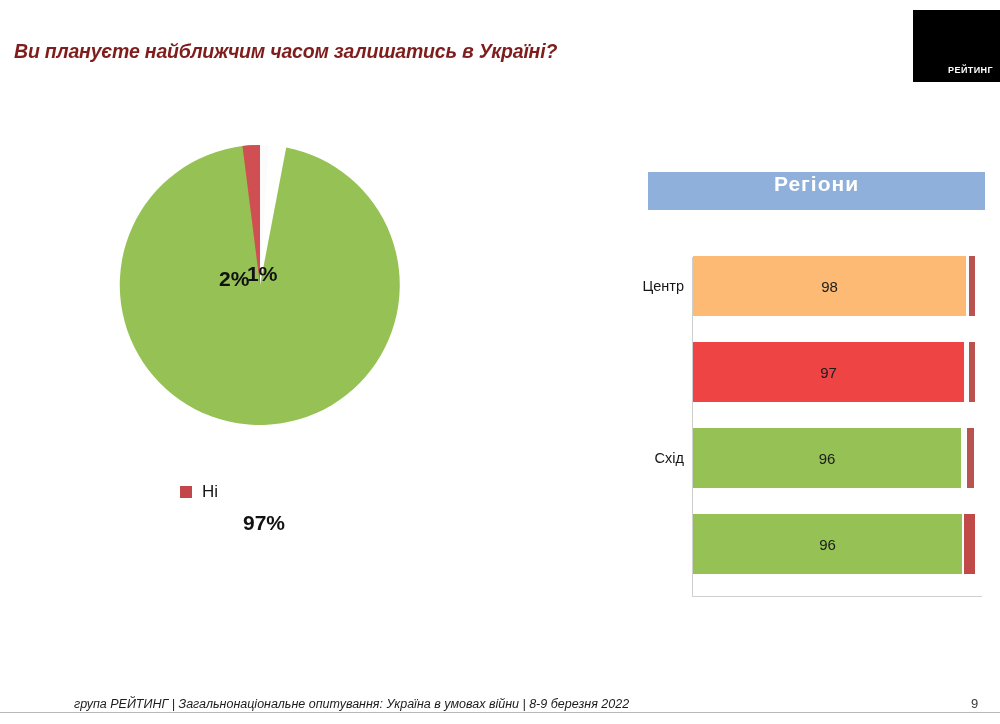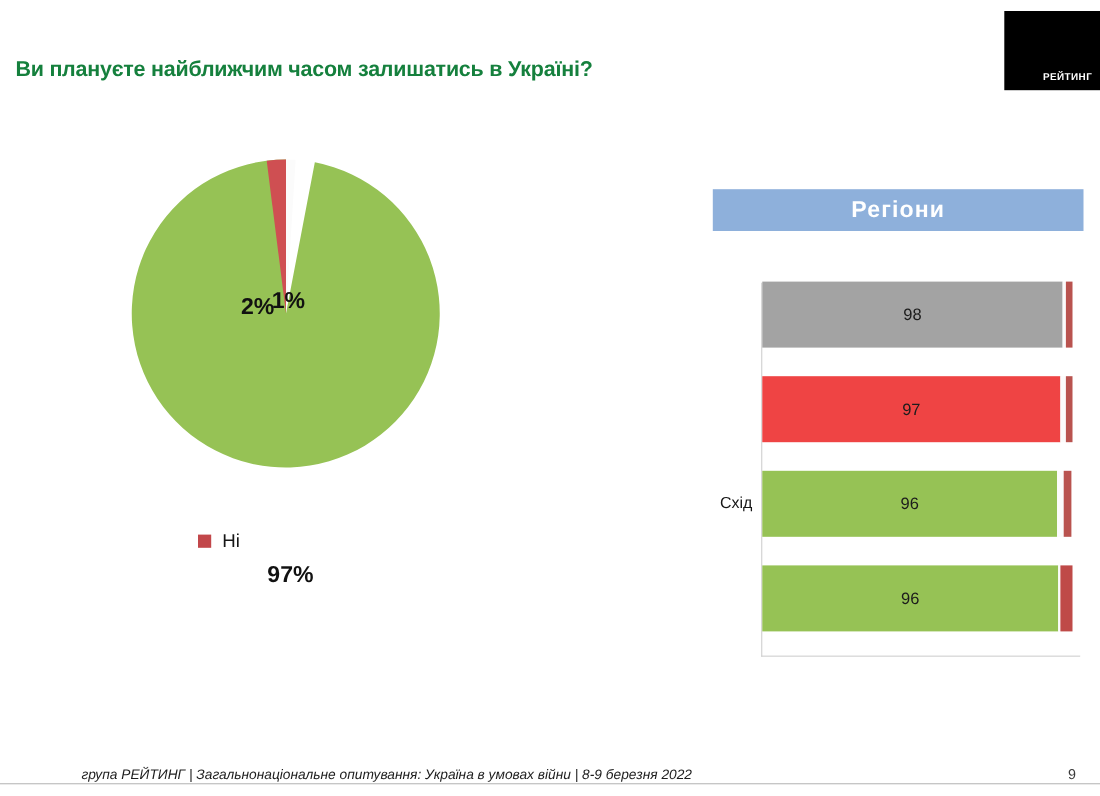--- a/index.html
+++ b/index.html
@@ -13,26 +13,27 @@
     position: relative;
     overflow: hidden;
     font-family: "Liberation Sans", sans-serif;
     color: #1a1a1a;
   }
 
   
   .slide-title {
     position: absolute;
     left: 14px;
-    top: 52px;
+    top: 40px;
     font-size: 19.5px;
     font-weight: bold;
     letter-spacing: -0.2px;
-    color: #15803d;
-    white-space: nowrap;
+    color: #7f1d1d;
+    white-space: nowrap;
+    font-style: italic;
   }
 
   .brand-logo {
     position: absolute;
     left: 913px;
     top: 10px;
     width: 96px;
     height: 72px;
     background: #000000;
     display: flex;
@@ -105,21 +106,21 @@
     height: 460px;
   }
   .regions-banner {
     position: absolute;
     left: 36px;
     top: 12px;
     width: 337px;
     height: 38px;
     background: #8eb0db;
     display: flex;
-    align-items: center;
+    align-items: flex-start;
     justify-content: center;
   }
   .regions-banner-text {
     font-size: 21px;
     font-weight: bold;
     color: #ffffff;
     letter-spacing: 1px;
   }
 
   .bars-area {
@@ -251,22 +252,23 @@
 
   <div class="regions-banner">
     <span class="regions-banner-text">Регіони</span>
   </div>
 
   <div class="bars-area">
     <div class="axis-v"></div>
     <div class="axis-h"></div>
 
     <div class="bar-row" style="top:4px">
+      <div class="bar-cat">Центр</div>
       <div class="bar-track" style="width:284px">
-        <div class="seg seg-yes" style="width:273px;background:#a3a3a3">
+        <div class="seg seg-yes" style="width:273px;background:#fdba74">
           <span class="seg-val">98</span>
         </div>
         <div class="seg" style="left:273px;width:3px;background:#fbfbfb"></div>
         <div class="seg" style="left:276px;width:6px;background:#b9534f"></div>
       </div>
     </div>
 
     <div class="bar-row" style="top:90px">
       <div class="bar-track" style="width:284px">
         <div class="seg seg-yes" style="width:271px;background:#ef4444">

